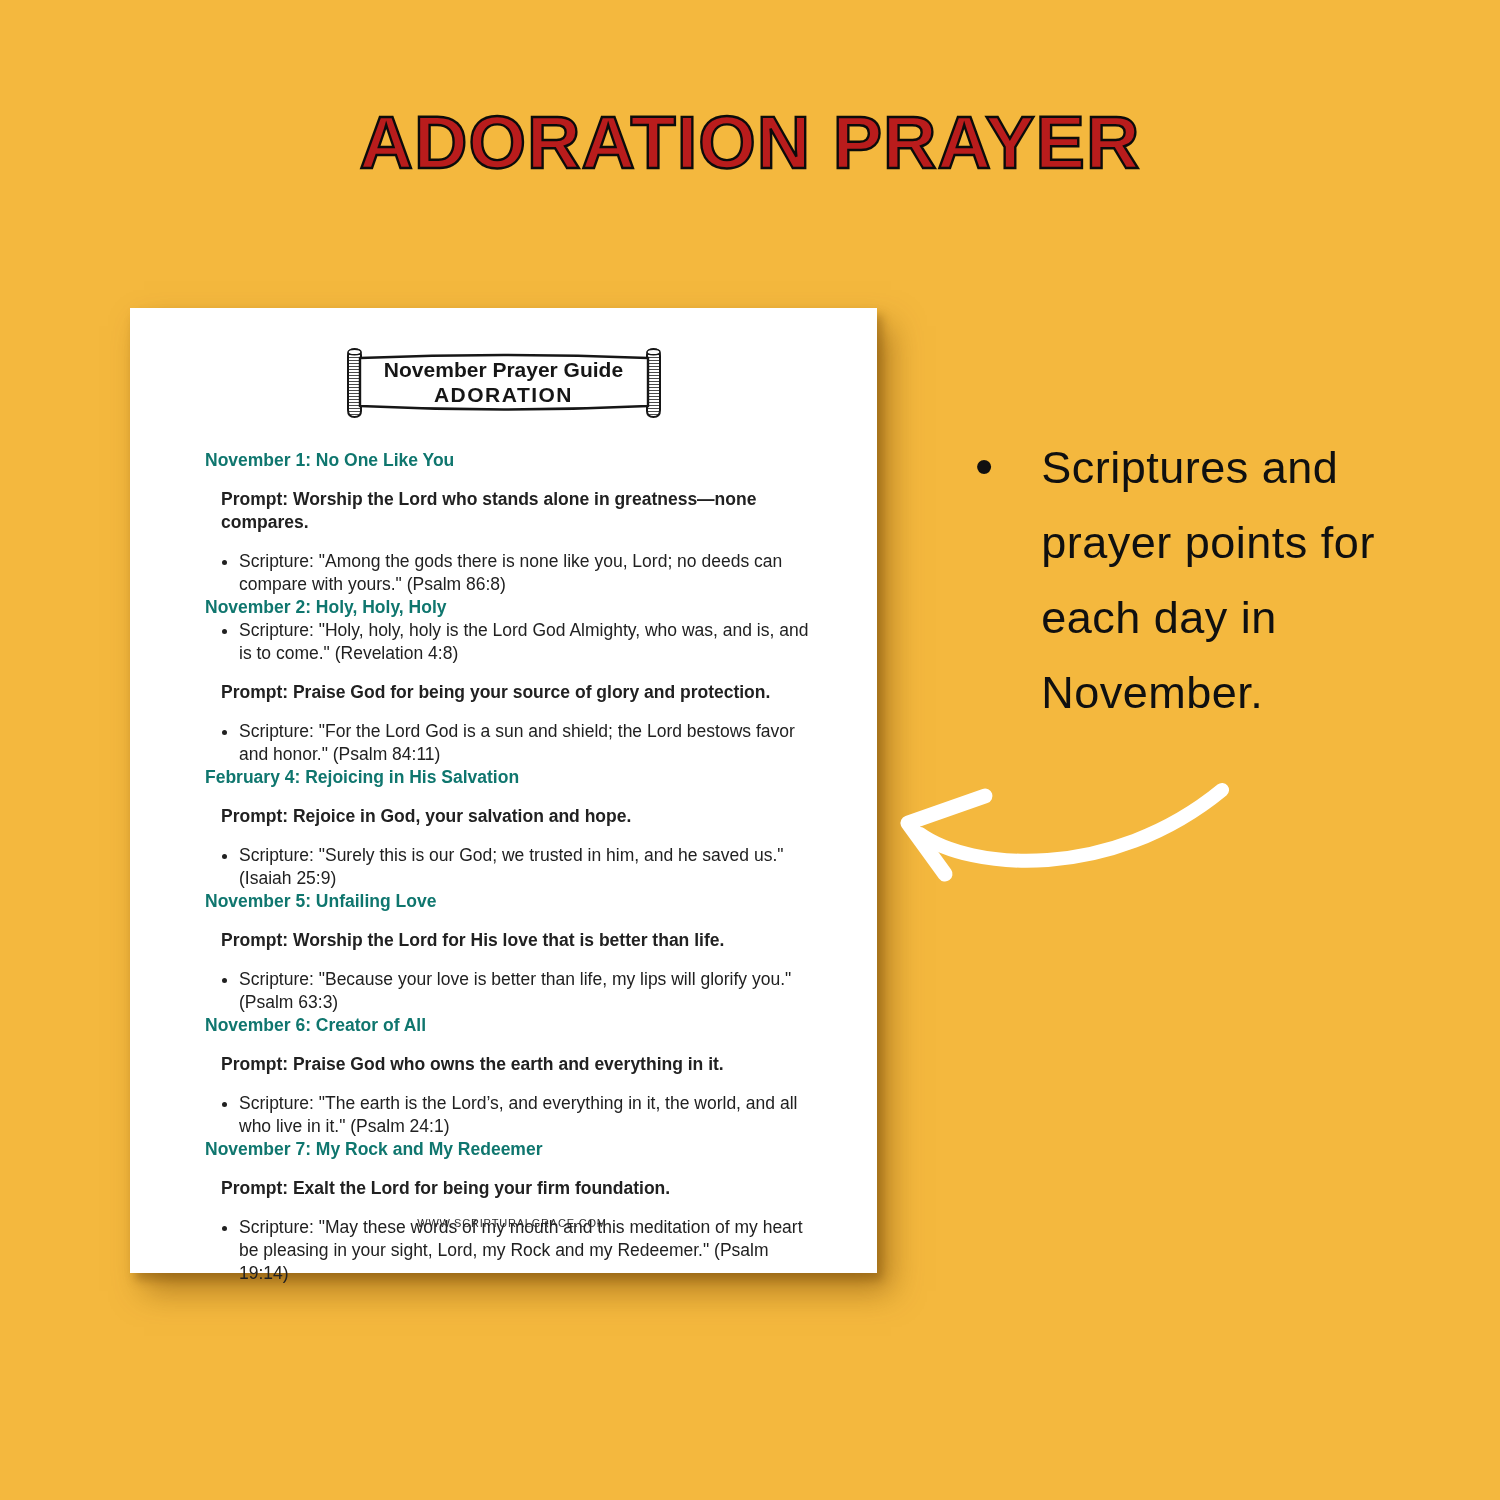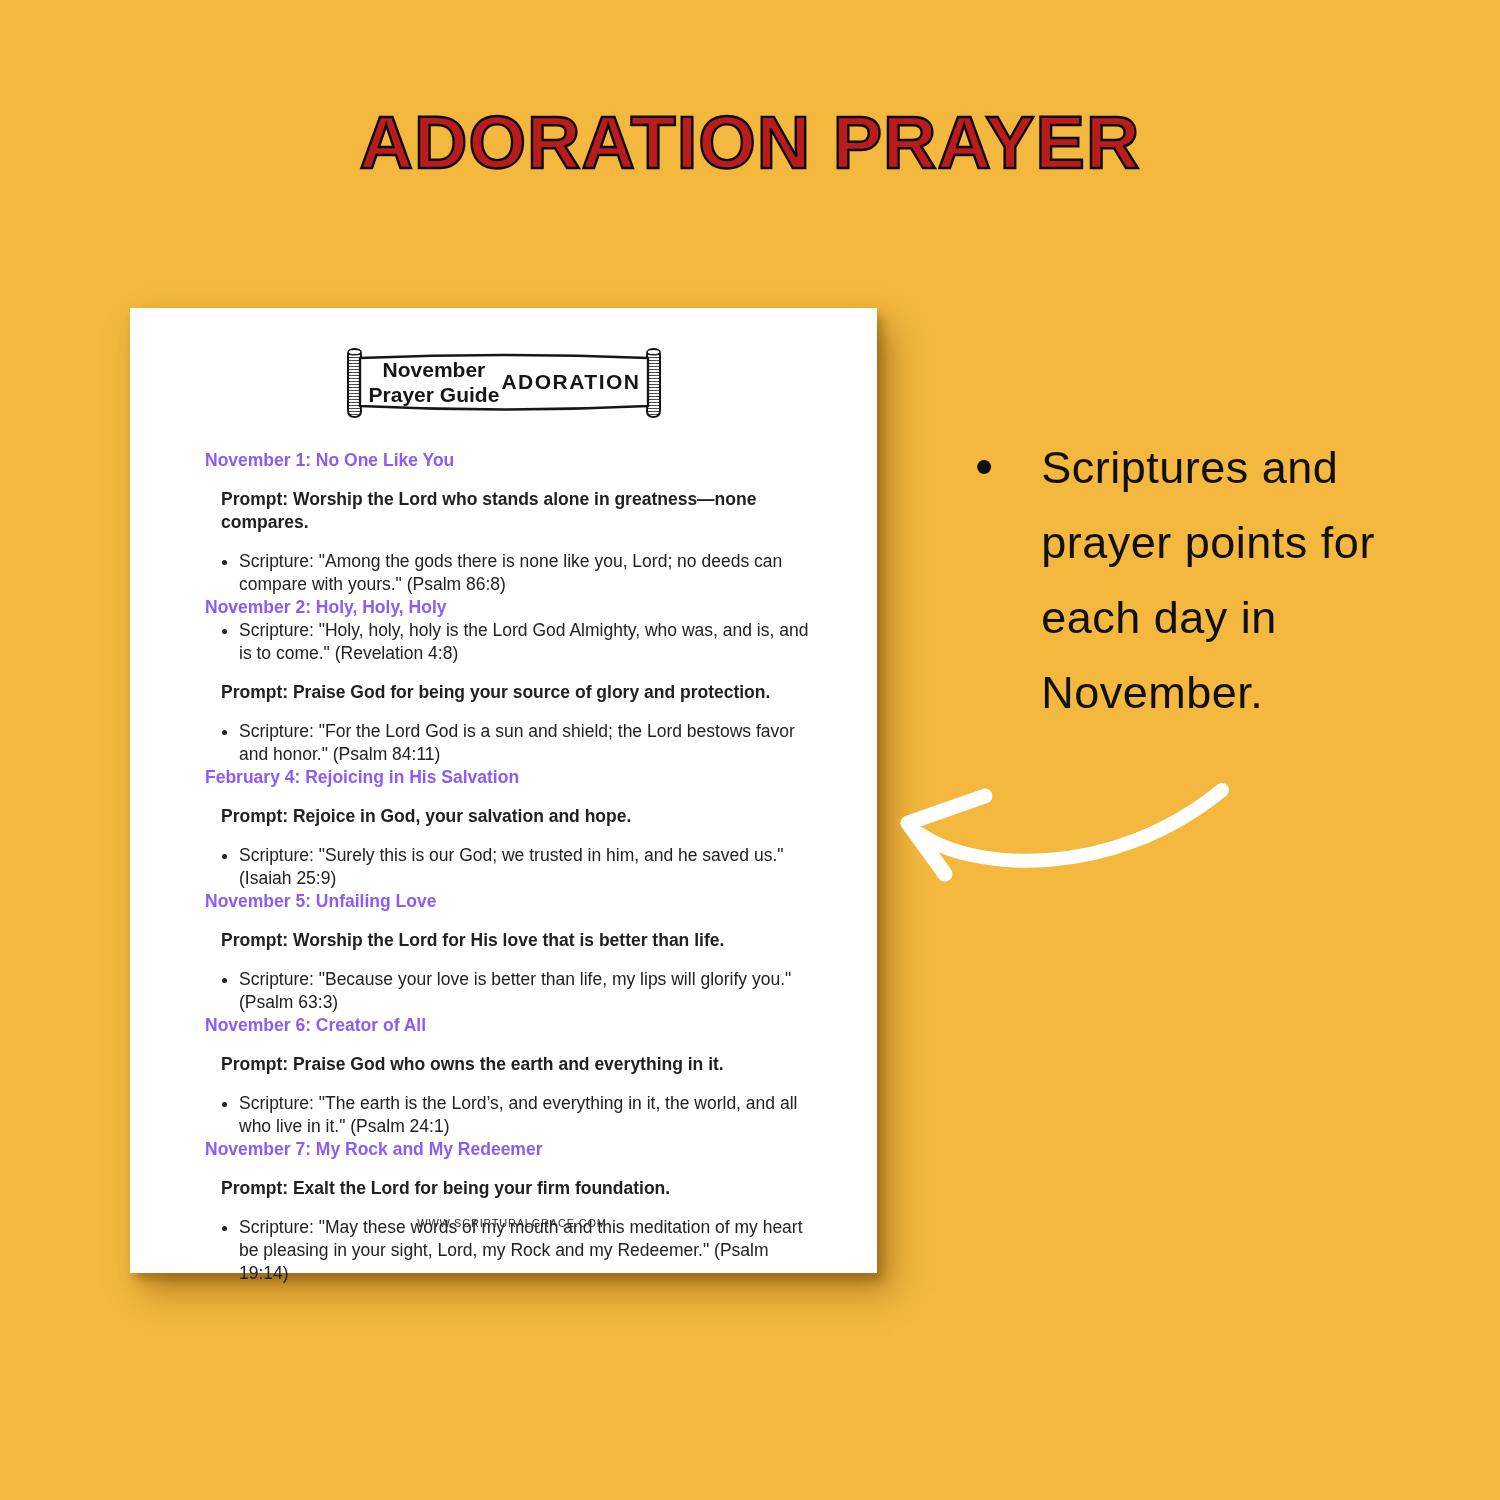--- a/index.html
+++ b/index.html
@@ -26,32 +26,32 @@
     background:#ffffff;
     box-shadow: 5px 7px 9px rgba(118,72,8,.40),
                 14px 18px 30px rgba(118,72,8,.50);
   }
 
   
   .banner-wrap { position:relative; width:330px; height:78px; margin:36px auto 0; }
   .banner-svg  { position:absolute; left:0; top:0; width:330px; height:78px; }
   .banner-text {
     position:absolute; left:28px; right:28px; top:10px; bottom:13px;
-    display:flex; flex-direction:row; align-items:center; justify-content:center;
+    display:flex; flex-direction:column; align-items:center; justify-content:center;
     font-weight:bold; font-size:21px; line-height:25px; color:#161616;
     text-align:center;
   }
   .banner-line2 { letter-spacing:1.5px; }
 
   
   .entries {
     margin:27px 60px 0 75px;
     font-size:17.5px; line-height:23px; color:#212121;
   }
-  .entry h3 { margin:0; font-size:17.5px; line-height:23px; font-weight:bold; color:#8b5cf6; }
+  .entry h3 { margin:0; font-size:17.5px; line-height:23px; font-weight:bold; color:#0f766e; }
   .entry .prompt { margin:16px; white-space:pre-line;font-weight:bold; }
   .entry ul { margin:0; padding:0 0 0 34px; list-style:disc outside; }
   .entry li { margin:0; }
 
   .doc-footer {
     position:absolute; left:17px; right:0; bottom:44px;
     text-align:center;
     font-size:11px; letter-spacing:0.8px; color:#2b2b2b;
   }
 

